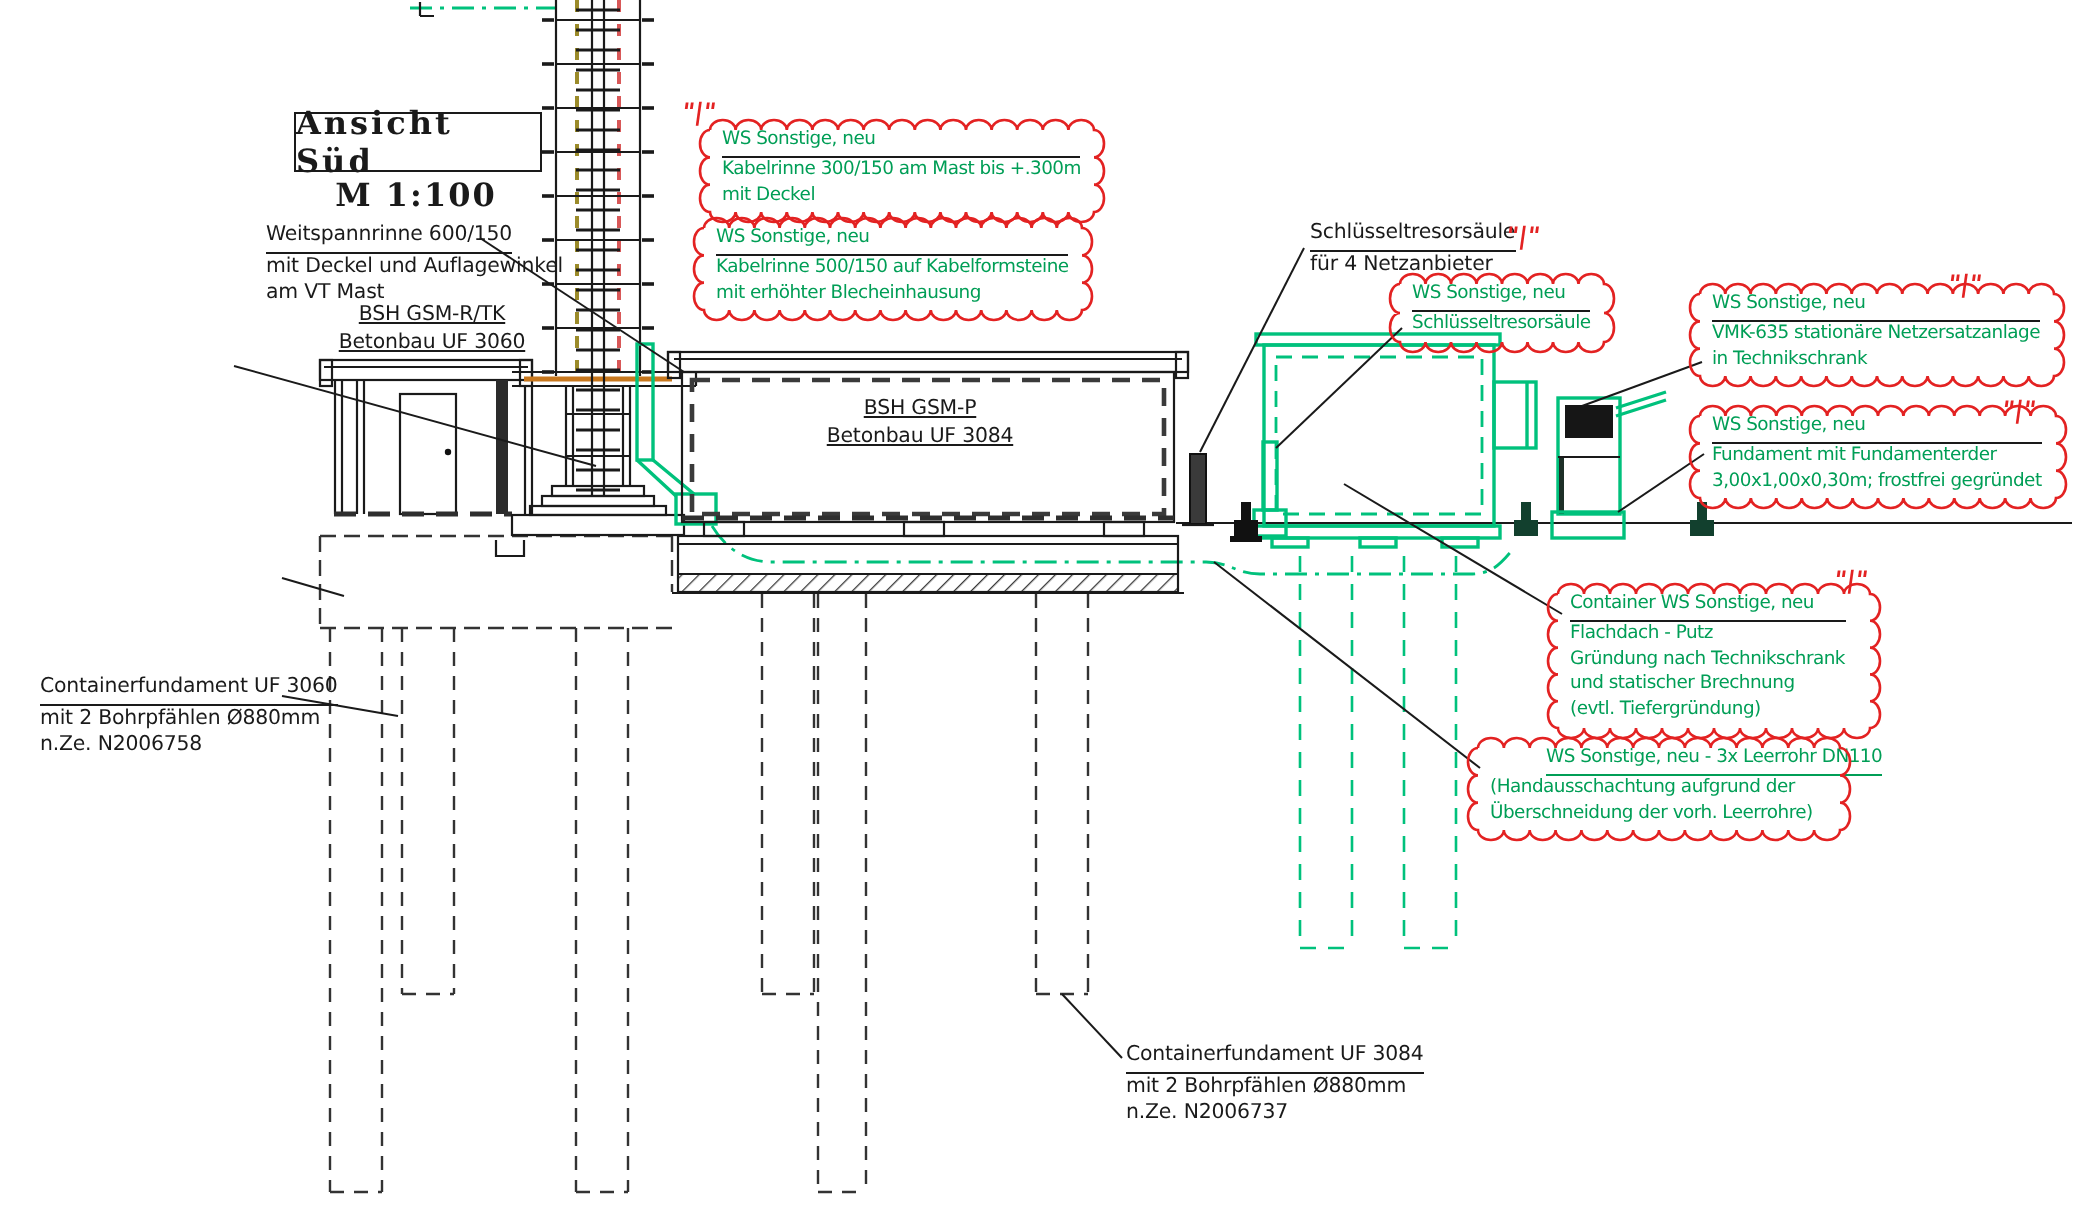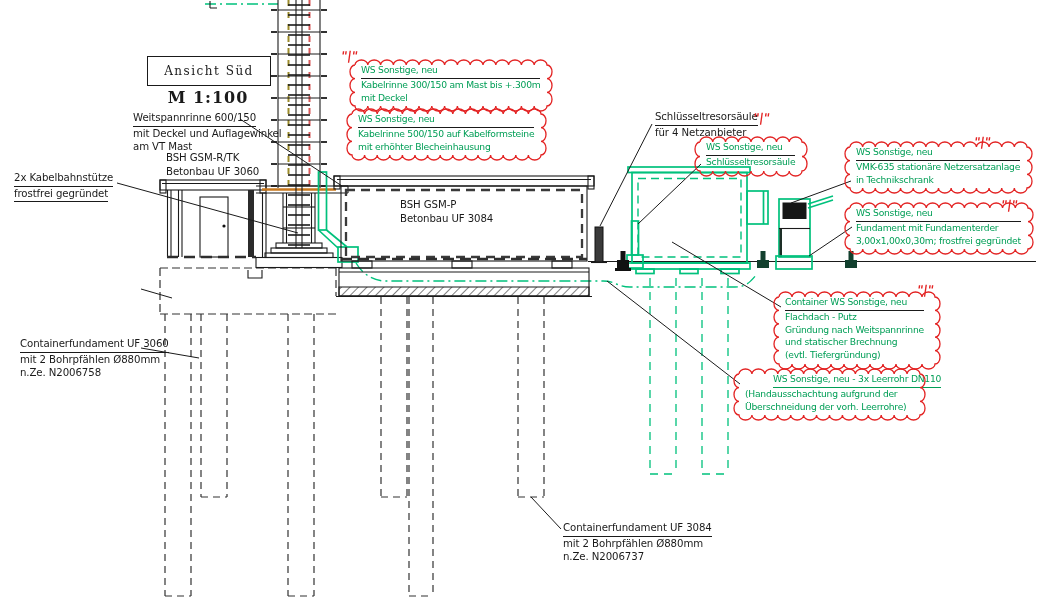--- a/index.html
+++ b/index.html
@@ -16,30 +16,30 @@
   .gdd{stroke:var(--grn);fill:none;stroke-width:1.4;stroke-dasharray:11 4 2 4;}
   .fdash{stroke:#333;fill:none;stroke-width:1.2;stroke-dasharray:8 4;}
   .pdash{stroke:#333;fill:none;stroke-width:1.2;stroke-dasharray:7 5;}
   .hdash{stroke:#2e2e2e;fill:none;stroke-width:2.6;stroke-dasharray:11 6;}
   .hdash2{stroke:#3a3a3a;fill:none;stroke-width:2.3;stroke-dasharray:9 6;}
   .olv{stroke:var(--olv);stroke-width:2;stroke-dasharray:6 6;}
   .mred{stroke:var(--mred);stroke-width:2;stroke-dasharray:6 6;}
   .org{stroke:var(--org);stroke-width:2.5;}
   .lbl{position:absolute;font-size:10.2px;line-height:13.5px;letter-spacing:-.1px;white-space:nowrap;}
   .lbl .ul{display:inline-block;border-bottom:1px solid var(--ink);padding-bottom:1px;}
-  .ctr{}
+  .ctr{text-align:center;text-decoration:underline;}
   .cloud{position:absolute;font-size:9.2px;line-height:12.8px;letter-spacing:-.25px;
          color:var(--agrn);padding:4px 9px 4px 8px;white-space:nowrap;}
   .cloud .l1b{display:block;border-bottom:1.2px solid var(--ink);padding-bottom:1px;}
   .cloud .l1g{display:block;border-bottom:1.2px solid var(--agrn);padding-bottom:1px;margin-left:28px;}
   .cloud svg{position:absolute;left:0;top:0;overflow:visible;pointer-events:none;}
   .rev{position:absolute;color:var(--red);font-weight:bold;font-size:12px;transform:skewX(-8deg);}
   .titlebox{position:absolute;left:147px;top:56px;width:122px;height:28px;border:1.6px solid var(--ink);
             display:flex;align-items:center;justify-content:center;font-family:"DejaVu Serif",serif;
-            font-weight:normal;font-size:12px;letter-spacing:1.5px;}
+            font-weight:bold;font-size:16px;letter-spacing:1.5px;}
   .titlescale{position:absolute;left:147px;top:88px;width:122px;text-align:center;
               font-family:"DejaVu Serif",serif;font-weight:bold;font-size:16px;letter-spacing:1px;}
 </style>
 </head>
 <body>
 
 <div class="stage">
 
   <svg class="linework" width="1039" height="611" viewBox="0 0 1039 611">
     <defs>
@@ -258,24 +258,20 @@
     <div><span class="ul">Weitspannrinne 600/150</span></div>
     <div>mit Deckel und Auflagewinkel</div>
     <div>am VT Mast</div>
   </div>
 
   <div class="lbl ctr" style="left:166px;top:151px;width:100px;">
     <div>BSH GSM-R/TK</div>
     <div>Betonbau UF 3060</div>
   </div>
 
-  <div class="lbl" style="left:14px;top:171px;">
-    <div><span class="ul">2x Kabelbahnstütze</span></div>
-    <div><span class="ul">frostfrei gegründet</span></div>
-  </div>
 
 
   <div class="lbl" style="left:20px;top:337px;">
     <div><span class="ul">Containerfundament UF 3060</span></div>
     <div>mit 2 Bohrpfählen Ø880mm</div>
     <div>n.Ze. N2006758</div>
   </div>
 
   <div class="lbl ctr" style="left:400px;top:198px;width:120px;">
     <div>BSH GSM-P</div>
@@ -333,21 +329,21 @@
     <div>Fundament mit Fundamenterder</div>
     <div>3,00x1,00x0,30m; frostfrei gegründet</div>
   <svg width="182" height="48">
         <path d="M2,5a6.357142857142857 5 0 0 1 12.714285714285714 0a6.357142857142857 5 0 0 1 12.714285714285714 0a6.357142857142857 5 0 0 1 12.714285714285714 0a6.357142857142857 5 0 0 1 12.714285714285714 0a6.357142857142857 5 0 0 1 12.714285714285714 0a6.357142857142857 5 0 0 1 12.714285714285714 0a6.357142857142857 5 0 0 1 12.714285714285714 0a6.357142857142857 5 0 0 1 12.714285714285714 0a6.357142857142857 5 0 0 1 12.714285714285714 0a6.357142857142857 5 0 0 1 12.714285714285714 0a6.357142857142857 5 0 0 1 12.714285714285714 0a6.357142857142857 5 0 0 1 12.714285714285714 0a6.357142857142857 5 0 0 1 12.714285714285714 0a6.357142857142857 5 0 0 1 12.714285714285714 0a5 6.833333333333333 0 0 1 0 13.666666666666666a5 6.833333333333333 0 0 1 0 13.666666666666666a5 6.833333333333333 0 0 1 0 13.666666666666666a6.357142857142857 5 0 0 1 -12.714285714285714 0a6.357142857142857 5 0 0 1 -12.714285714285714 0a6.357142857142857 5 0 0 1 -12.714285714285714 0a6.357142857142857 5 0 0 1 -12.714285714285714 0a6.357142857142857 5 0 0 1 -12.714285714285714 0a6.357142857142857 5 0 0 1 -12.714285714285714 0a6.357142857142857 5 0 0 1 -12.714285714285714 0a6.357142857142857 5 0 0 1 -12.714285714285714 0a6.357142857142857 5 0 0 1 -12.714285714285714 0a6.357142857142857 5 0 0 1 -12.714285714285714 0a6.357142857142857 5 0 0 1 -12.714285714285714 0a6.357142857142857 5 0 0 1 -12.714285714285714 0a6.357142857142857 5 0 0 1 -12.714285714285714 0a6.357142857142857 5 0 0 1 -12.714285714285714 0a5 6.833333333333333 0 0 1 0 -13.666666666666666a5 6.833333333333333 0 0 1 0 -13.666666666666666a5 6.833333333333333 0 0 1 0 -13.666666666666666" fill="none" stroke="#e32222" stroke-width="1.3"></path>
       </svg>
     </div>
 
   <div class="cloud" style="left:777px;top:292px;">
     <span class="l1b">Container WS Sonstige, neu</span>
     <div>Flachdach - Putz</div>
-    <div>Gründung nach Weitspannrinne</div>
+    <div>Gründung nach Technikschrank</div>
     <div>und statischer Brechnung</div>
     <div>(evtl.  Tiefergründung)</div>
   <svg width="160" height="74">
         <path d="M2,5a6.5 5 0 0 1 13 0a6.5 5 0 0 1 13 0a6.5 5 0 0 1 13 0a6.5 5 0 0 1 13 0a6.5 5 0 0 1 13 0a6.5 5 0 0 1 13 0a6.5 5 0 0 1 13 0a6.5 5 0 0 1 13 0a6.5 5 0 0 1 13 0a6.5 5 0 0 1 13 0a6.5 5 0 0 1 13 0a6.5 5 0 0 1 13 0a5 6.7 0 0 1 0 13.4a5 6.7 0 0 1 0 13.4a5 6.7 0 0 1 0 13.4a5 6.7 0 0 1 0 13.4a5 6.7 0 0 1 0 13.4a6.5 5 0 0 1 -13 0a6.5 5 0 0 1 -13 0a6.5 5 0 0 1 -13 0a6.5 5 0 0 1 -13 0a6.5 5 0 0 1 -13 0a6.5 5 0 0 1 -13 0a6.5 5 0 0 1 -13 0a6.5 5 0 0 1 -13 0a6.5 5 0 0 1 -13 0a6.5 5 0 0 1 -13 0a6.5 5 0 0 1 -13 0a6.5 5 0 0 1 -13 0a5 6.7 0 0 1 0 -13.4a5 6.7 0 0 1 0 -13.4a5 6.7 0 0 1 0 -13.4a5 6.7 0 0 1 0 -13.4a5 6.7 0 0 1 0 -13.4" fill="none" stroke="#e32222" stroke-width="1.3"></path>
       </svg>
     </div>
 
   <div class="cloud" style="left:737px;top:369px;">
     <span class="l1g">WS Sonstige, neu - 3x Leerrohr DN110</span>
     <div>(Handausschachtung aufgrund der</div>

